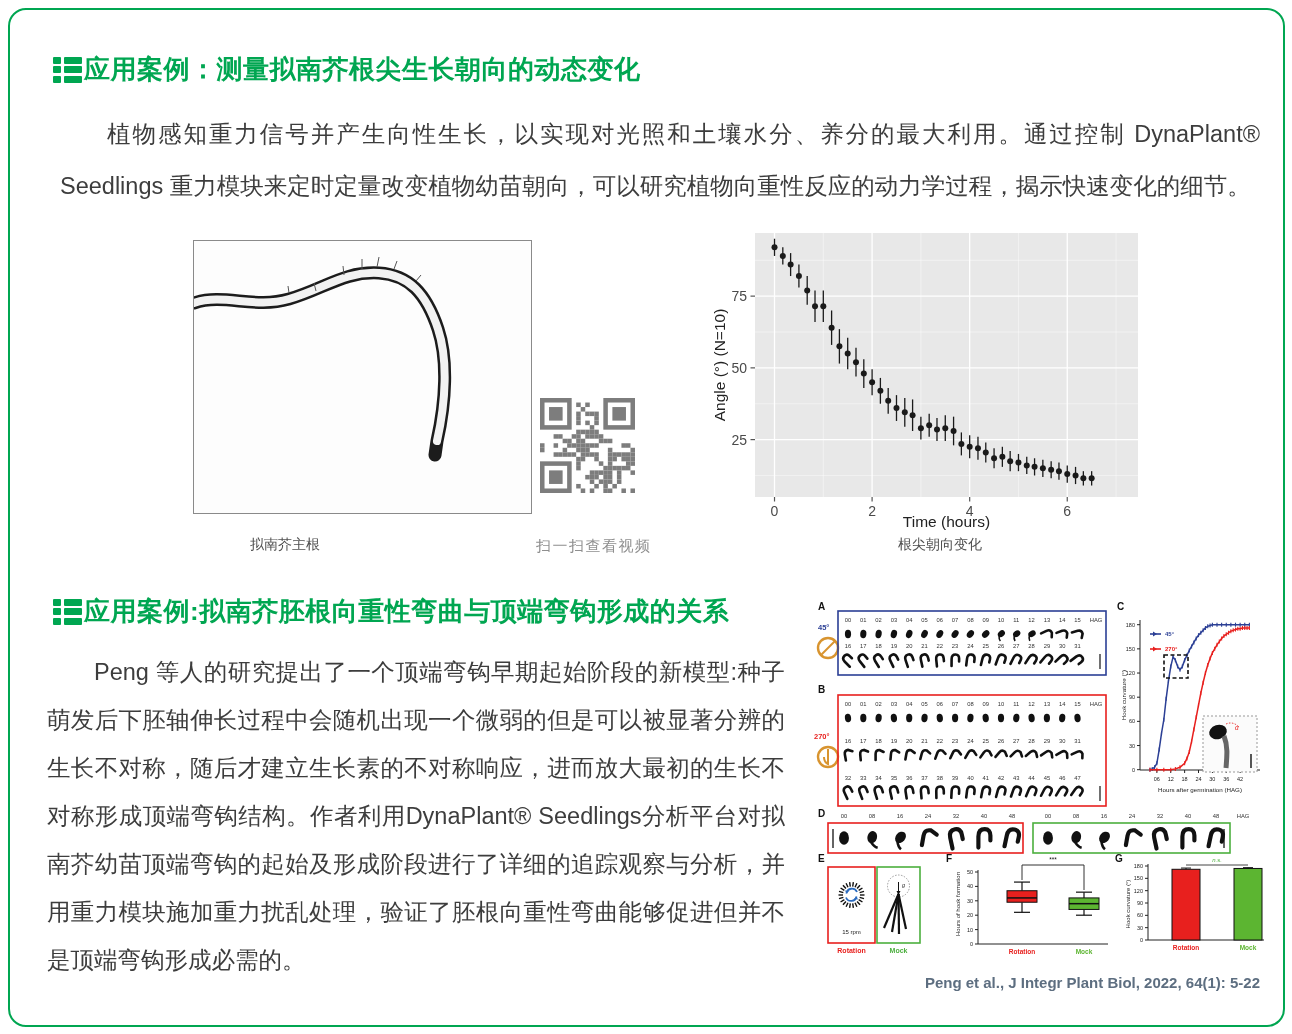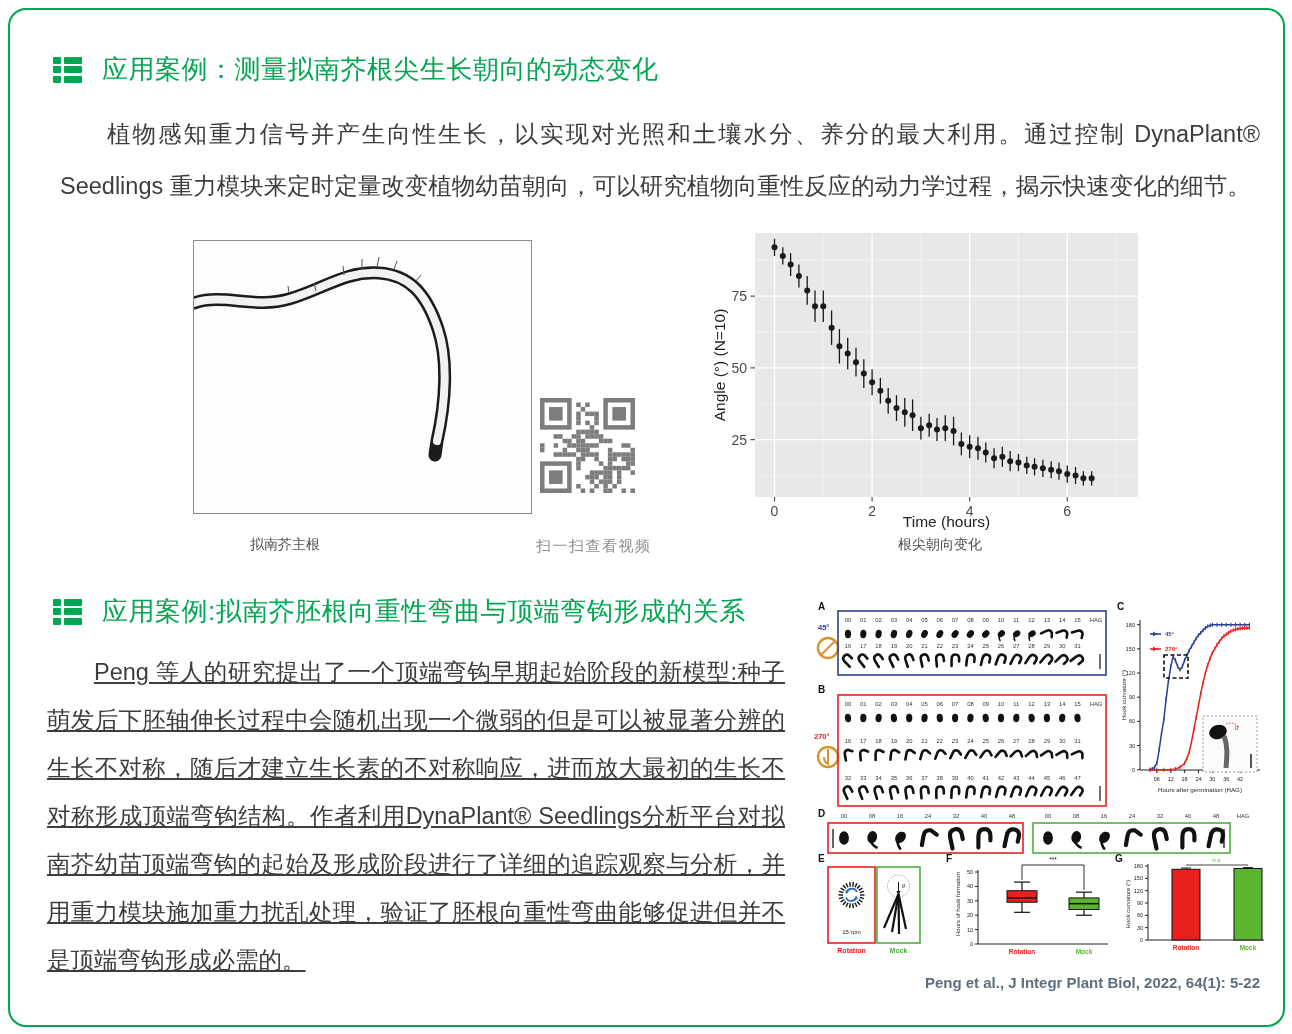--- a/index.html
+++ b/index.html
@@ -1,20 +1,20 @@
 <!DOCTYPE html>
 <html><head>
 <meta charset="utf-8">
 <style>
   html,body{margin:0;padding:0;background:#ffffff;}
   body{width:1292px;height:1034px;position:relative;overflow:hidden;
        font-family:"Liberation Sans","DejaVu Sans",sans-serif;color:#3d3d3d;}
   .abs{position:absolute;}
   .page-border{left:8px;top:8px;width:1273px;height:1015px;border:2.5px solid #00a651;border-radius:18px;}
-  .heading{display:flex;align-items:center;gap:20px;color:#00a651;font-weight:400;font-size:26px;letter-spacing:0.5px;text-align:center;}
+  .heading{display:flex;align-items:center;gap:2px;color:#00a651;font-weight:700;font-size:26px;letter-spacing:0.5px;text-align:center;}
   .list-icon{display:inline-grid;grid-template-columns:8px 18px;grid-auto-rows:7px;gap:2.5px 3px;}
   .list-icon span{background:#00a651;border-radius:1px;display:block;}
   .para{font-size:23.5px;line-height:52px;text-align:justify;text-indent:2em;color:#3d3d3d;}
   .para2{line-height:48px;}
   .img-box{border:1.5px solid #8a8a8a;background:#fdfdfd;}
   .caption{font-size:14px;color:#4f4f4f;text-align:center;}
   .qr-caption{font-size:15px;color:#8f8f8f;letter-spacing:1.5px;margin-top:40px;}
   .citation{font-size:15px;font-weight:700;color:#5d6e80;text-align:right;}
   svg text{font-family:"Liberation Sans","DejaVu Sans",sans-serif;}
 </style>
@@ -306,21 +306,21 @@
       <span></span>
       <span></span>
       <span></span>
       <span></span>
       <span></span>
       <span></span>
     </span>
   <span>应用案例:拟南芥胚根向重性弯曲与顶端弯钩形成的关系</span>
 </div>
 
-<div class="abs para para2" style="left:47px;top:648px;width:738px;text-decoration:underline;">Peng 等人的研究提出了一个顶端弯钩早期起始阶段的新模型:种子萌发后下胚轴伸长过程中会随机出现一个微弱的但是可以被显著分辨的生长不对称，随后才建立生长素的不对称响应，进而放大最初的生长不对称形成顶端弯钩结构。作者利用DynaPlant® Seedlings分析平台对拟南芥幼苗顶端弯钩的起始及形成阶段进行了详细的追踪观察与分析，并用重力模块施加重力扰乱处理，验证了胚根向重性弯曲能够促进但并不是顶端弯钩形成必需的。</div>
+<div class="abs para para2" style="left:47px;top:648px;width:738px;">Peng 等人的研究提出了一个顶端弯钩早期起始阶段的新模型:种子萌发后下胚轴伸长过程中会随机出现一个微弱的但是可以被显著分辨的生长不对称，随后才建立生长素的不对称响应，进而放大最初的生长不对称形成顶端弯钩结构。作者利用DynaPlant® Seedlings分析平台对拟南芥幼苗顶端弯钩的起始及形成阶段进行了详细的追踪观察与分析，并用重力模块施加重力扰乱处理，验证了胚根向重性弯曲能够促进但并不是顶端弯钩形成必需的。</div>
 
 <div class="abs" style="left:810px;top:596px;">
   <svg id="figure-svg" width="458" height="372" viewBox="0 0 458 372">
       <text x="8" y="14" font-size="10" font-weight="bold" fill="#111">A</text>
       <text x="8" y="34" font-size="7.5" font-weight="bold" fill="#2b3f95">45°</text>
       <circle cx="18" cy="52" r="10" stroke="#d8942f" stroke-width="2.4" fill="none"></circle>
       <line x1="11" y1="59" x2="25" y2="45" stroke="#d8942f" stroke-width="2"></line>
       <rect x="28" y="15" width="268" height="64" fill="none" stroke="#2b3f95" stroke-width="1.6"></rect>
       <text x="38" y="26" font-size="5.8" fill="#333" text-anchor="middle">00</text>
       <text x="53.3" y="26" font-size="5.8" fill="#333" text-anchor="middle">01</text>

